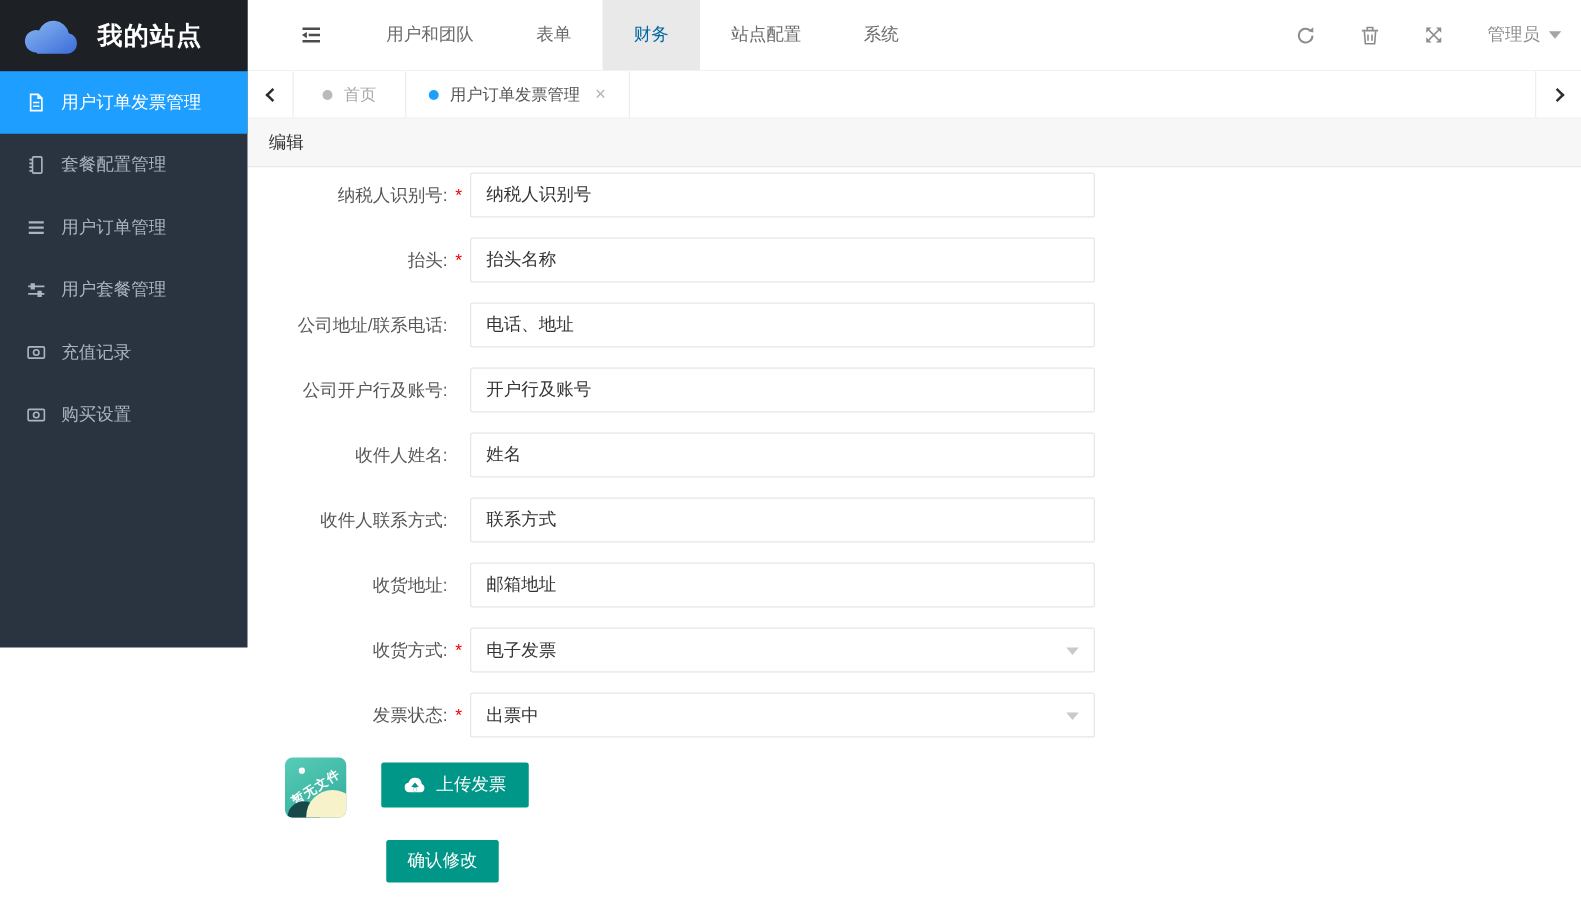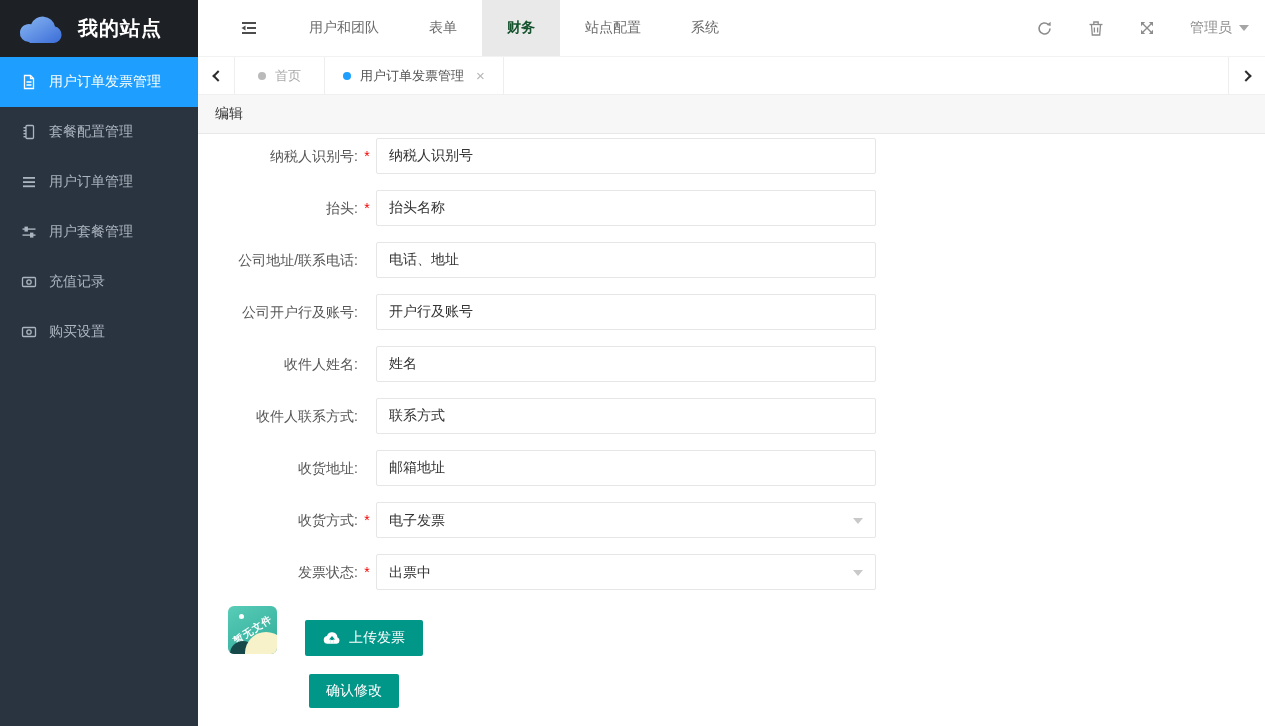--- a/index.html
+++ b/index.html
@@ -1,34 +1,34 @@
 <!DOCTYPE html>
 <html><head>
 <meta charset="utf-8">
 <style>
   * { box-sizing: border-box; margin: 0; padding: 0; }
   html,body { width:1265px; height:726px; overflow:hidden; }
   body { font-family:"Liberation Sans","DejaVu Sans",sans-serif; background:#fff; }
   .app { position:relative; width:1265px; height:726px; background:#fff; }
 
   
-  .sidebar { position:absolute; left:0; top:0; width:198px; height:726px; background:#2a3340; z-index:2; }
+  .sidebar { position:absolute; left:0; top:0; width:198px; height:518px; background:#2a3340; z-index:2; }
   .logo { height:57px; background:#1d2025; display:flex; align-items:center; padding-left:16px; gap:10px; }
   .logo-text { color:#fff; font-size:20px; font-weight:bold; letter-spacing:1px; }
   .menu-item { height:50px; display:flex; align-items:center; padding-left:20px; color:#abb5bf; font-size:14px; cursor:pointer; }
   .menu-item.active { background:#1e9fff; color:#fff; }
   .mi-icon { width:18px; height:18px; margin-right:11px; display:inline-flex; align-items:center; justify-content:center; flex:none; }
   .mi-icon svg { display:block; }
 
   
   .main { margin-left:198px; }
   .topbar { height:57px; display:flex; align-items:stretch; border-bottom:1px solid #f2f2f2; background:#fff; }
   .collapse-btn { align-self:center; margin:0 26px 0 40px; color:#4d4d4d; display:inline-flex; cursor:pointer; }
   .nav-item { display:flex; align-items:center; padding:0 25px; color:#6a6a6a; font-size:14px; cursor:pointer; }
-  .nav-item.active { background:#e9e9e9; color:#14532d; font-weight:bold; }
+  .nav-item.active { background:#e9e9e9; color:#0369a1; font-weight:normal; }
   .top-actions { margin-left:auto; display:flex; align-items:center; color:#8c8c8c; }
   .action-icon { margin-right:35px; display:inline-flex; cursor:pointer; color:#8c8c8c; }
   .admin-box { display:flex; align-items:center; gap:7px; margin-right:16px; color:#8f8f8f; font-size:14px; cursor:pointer; }
   .caret-down { width:0; height:0; border-left:5px solid transparent; border-right:5px solid transparent; border-top:6px solid #a5a5a5; }
 
   
   .tabbar { height:38px; display:flex; align-items:stretch; border-bottom:1px solid #f0f0f0; background:#fff; }
   .tab-arrow { width:37px; display:flex; align-items:center; justify-content:center; cursor:pointer; }
   .tab-arrow.left { border-right:1px solid #eee; }
   .tab-arrow.right { border-left:1px solid #eee; margin-left:auto; }
@@ -57,21 +57,21 @@
 
   
   .upload-row { align-items:flex-start; }
   .thumb { width:49px; height:48px; border-radius:6px; margin-left:12px; position:relative; overflow:hidden;
            background:linear-gradient(150deg,#58ccb7 0%,#2fab99 100%); flex:none; cursor:pointer; }
   .thumb .w-dot { position:absolute; left:11px; top:8px; width:5px; height:5px; background:#fff; border-radius:50%; }
   .thumb .ph-text { position:absolute; left:-6px; top:17px; width:62px; text-align:center; color:#fff; font-size:10px;
                     transform:rotate(-33deg); letter-spacing:1px; font-weight:bold; }
   .thumb .c-dark { position:absolute; width:26px; height:26px; border-radius:50%; background:#17494b; left:2px; bottom:-13px; }
   .thumb .c-cream { position:absolute; width:42px; height:42px; border-radius:50%; background:#f8f2cb; right:-10px; bottom:-20px; }
-  .upload-btn { margin-left:28px; margin-top:14px; height:36px; display:inline-flex; align-items:center; gap:8px; background:#009688;
+  .upload-btn { margin-left:28px; margin-top:4px; height:36px; display:inline-flex; align-items:center; gap:8px; background:#009688;
                 color:#fff; border:none; border-radius:2px; padding:0 18px; font-size:14px; cursor:pointer;
                 font-family:"Liberation Sans","DejaVu Sans",sans-serif; }
   .submit-btn { display:block; margin:18px 0 0 111px; height:34px; background:#009688; color:#fff; border:none; border-radius:2px;
                 padding:0 17px; font-size:14px; cursor:pointer; font-family:"Liberation Sans","DejaVu Sans",sans-serif; }
 </style>
 </head>
 <body>
 
 <div class="app">
 

